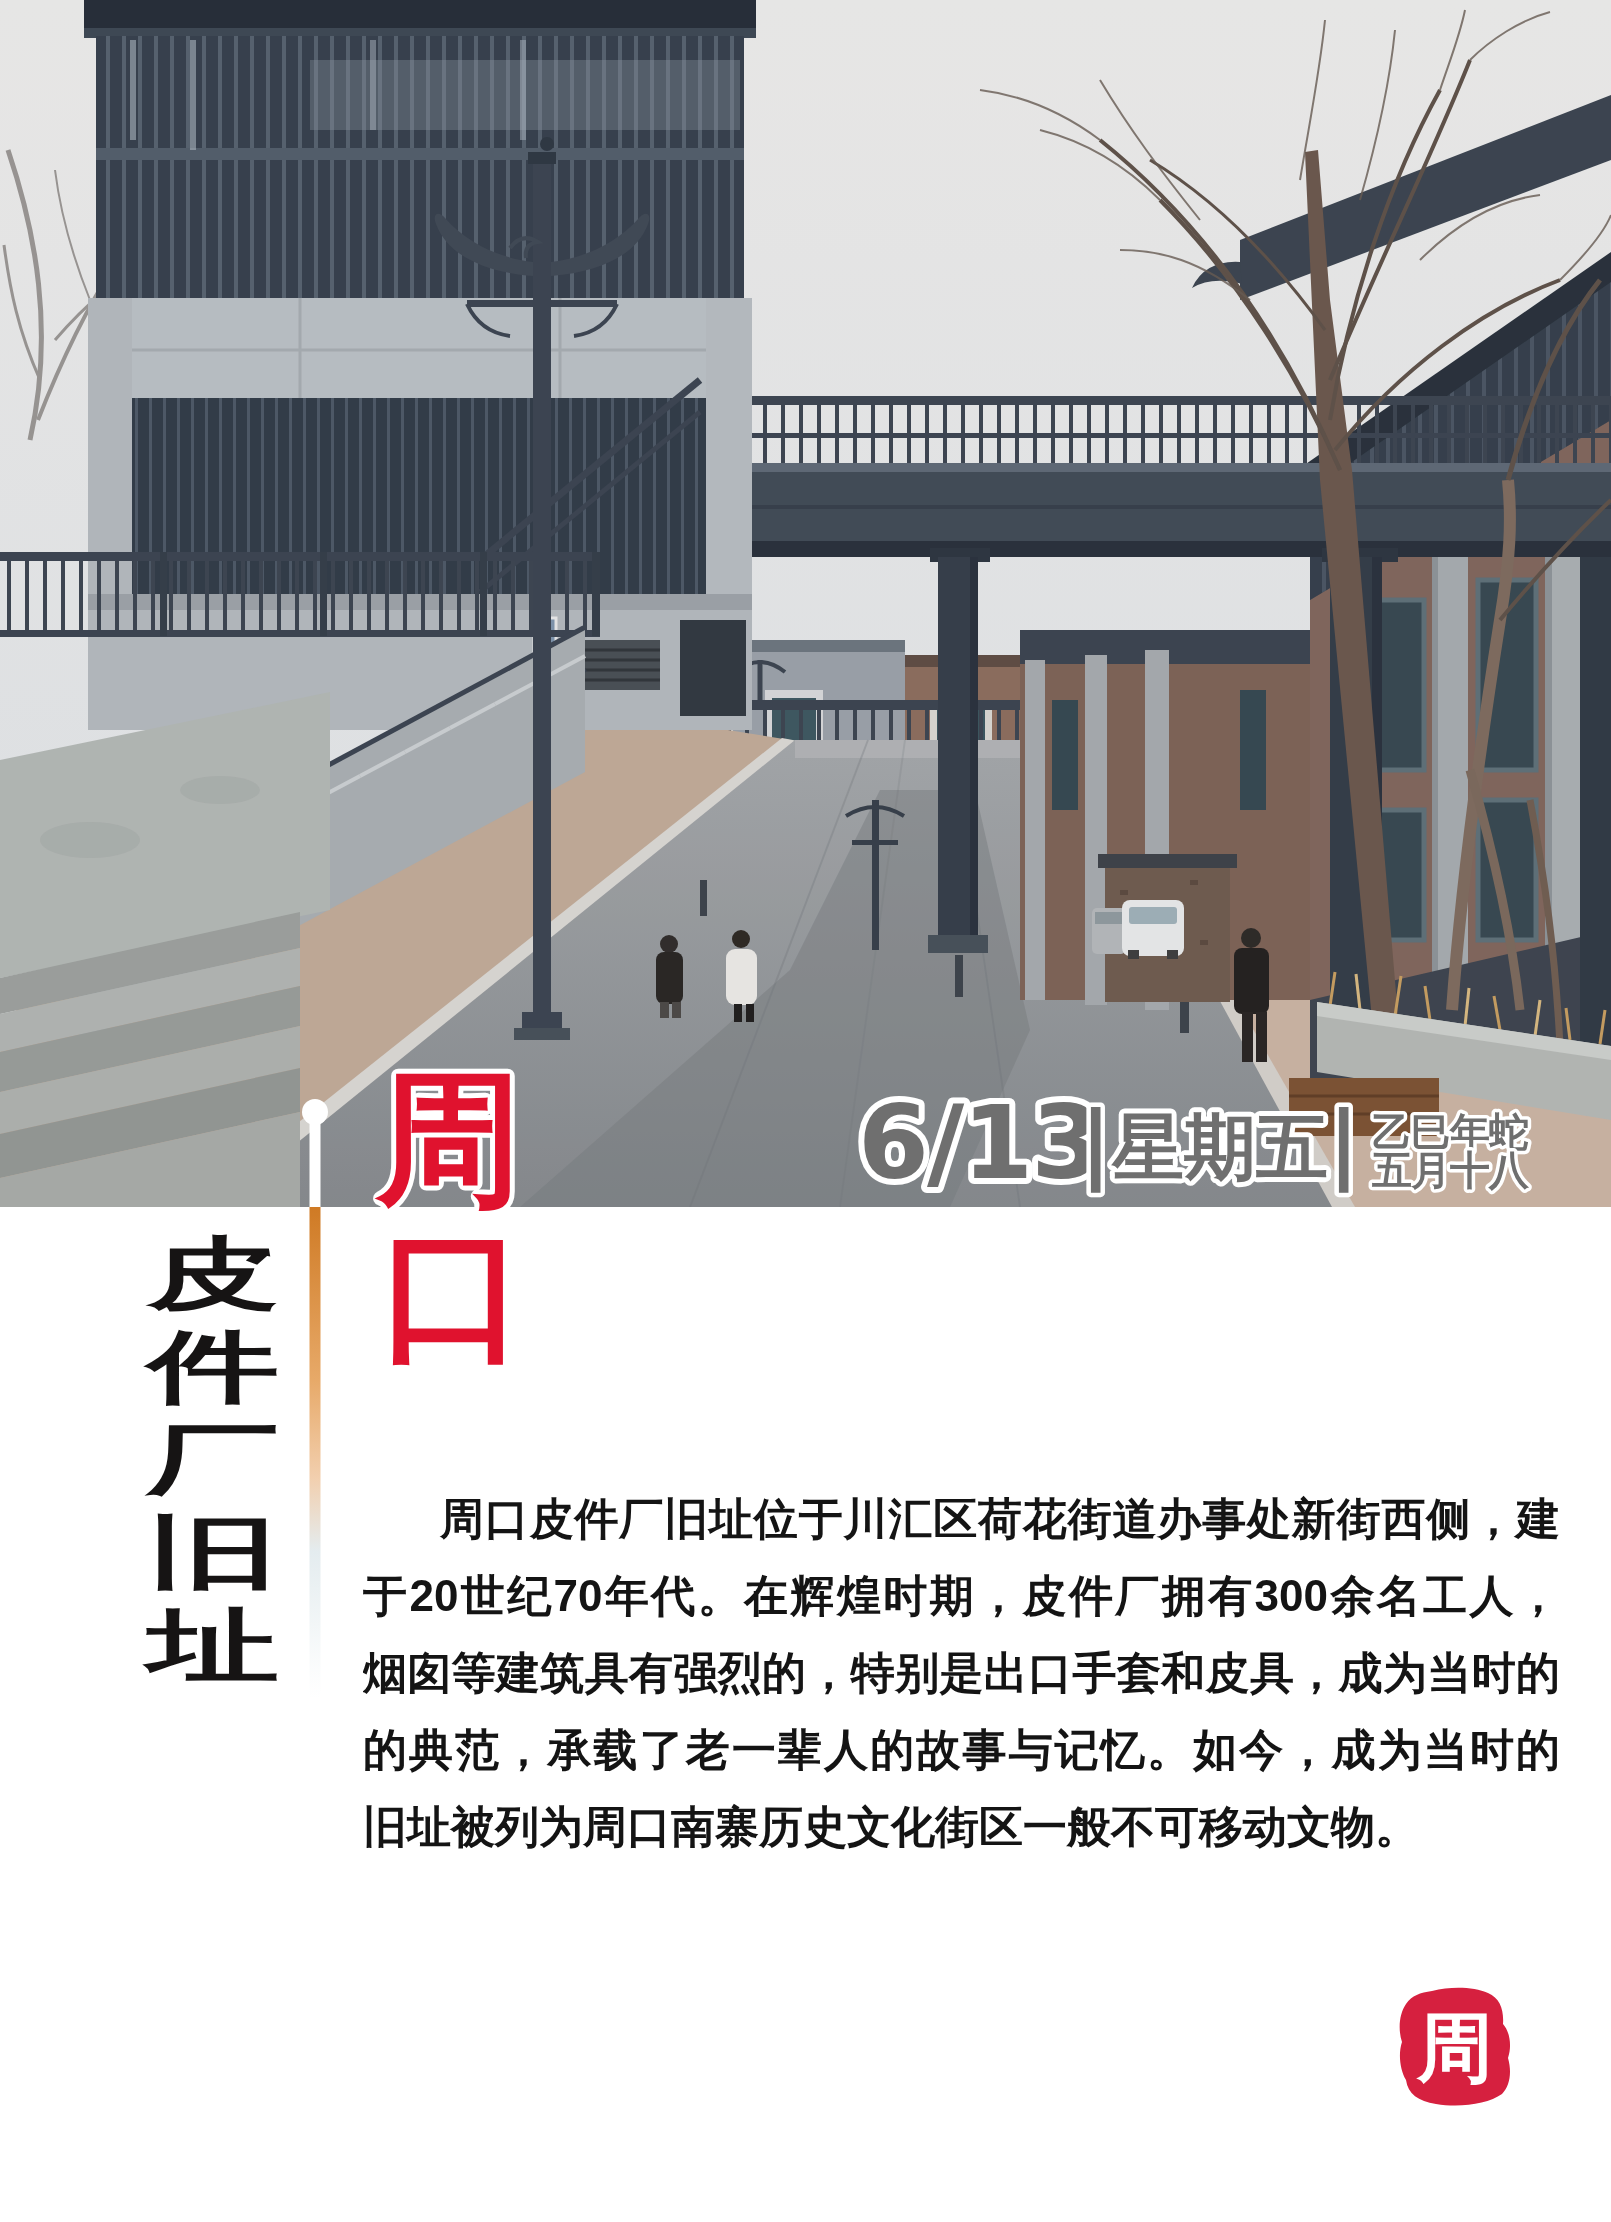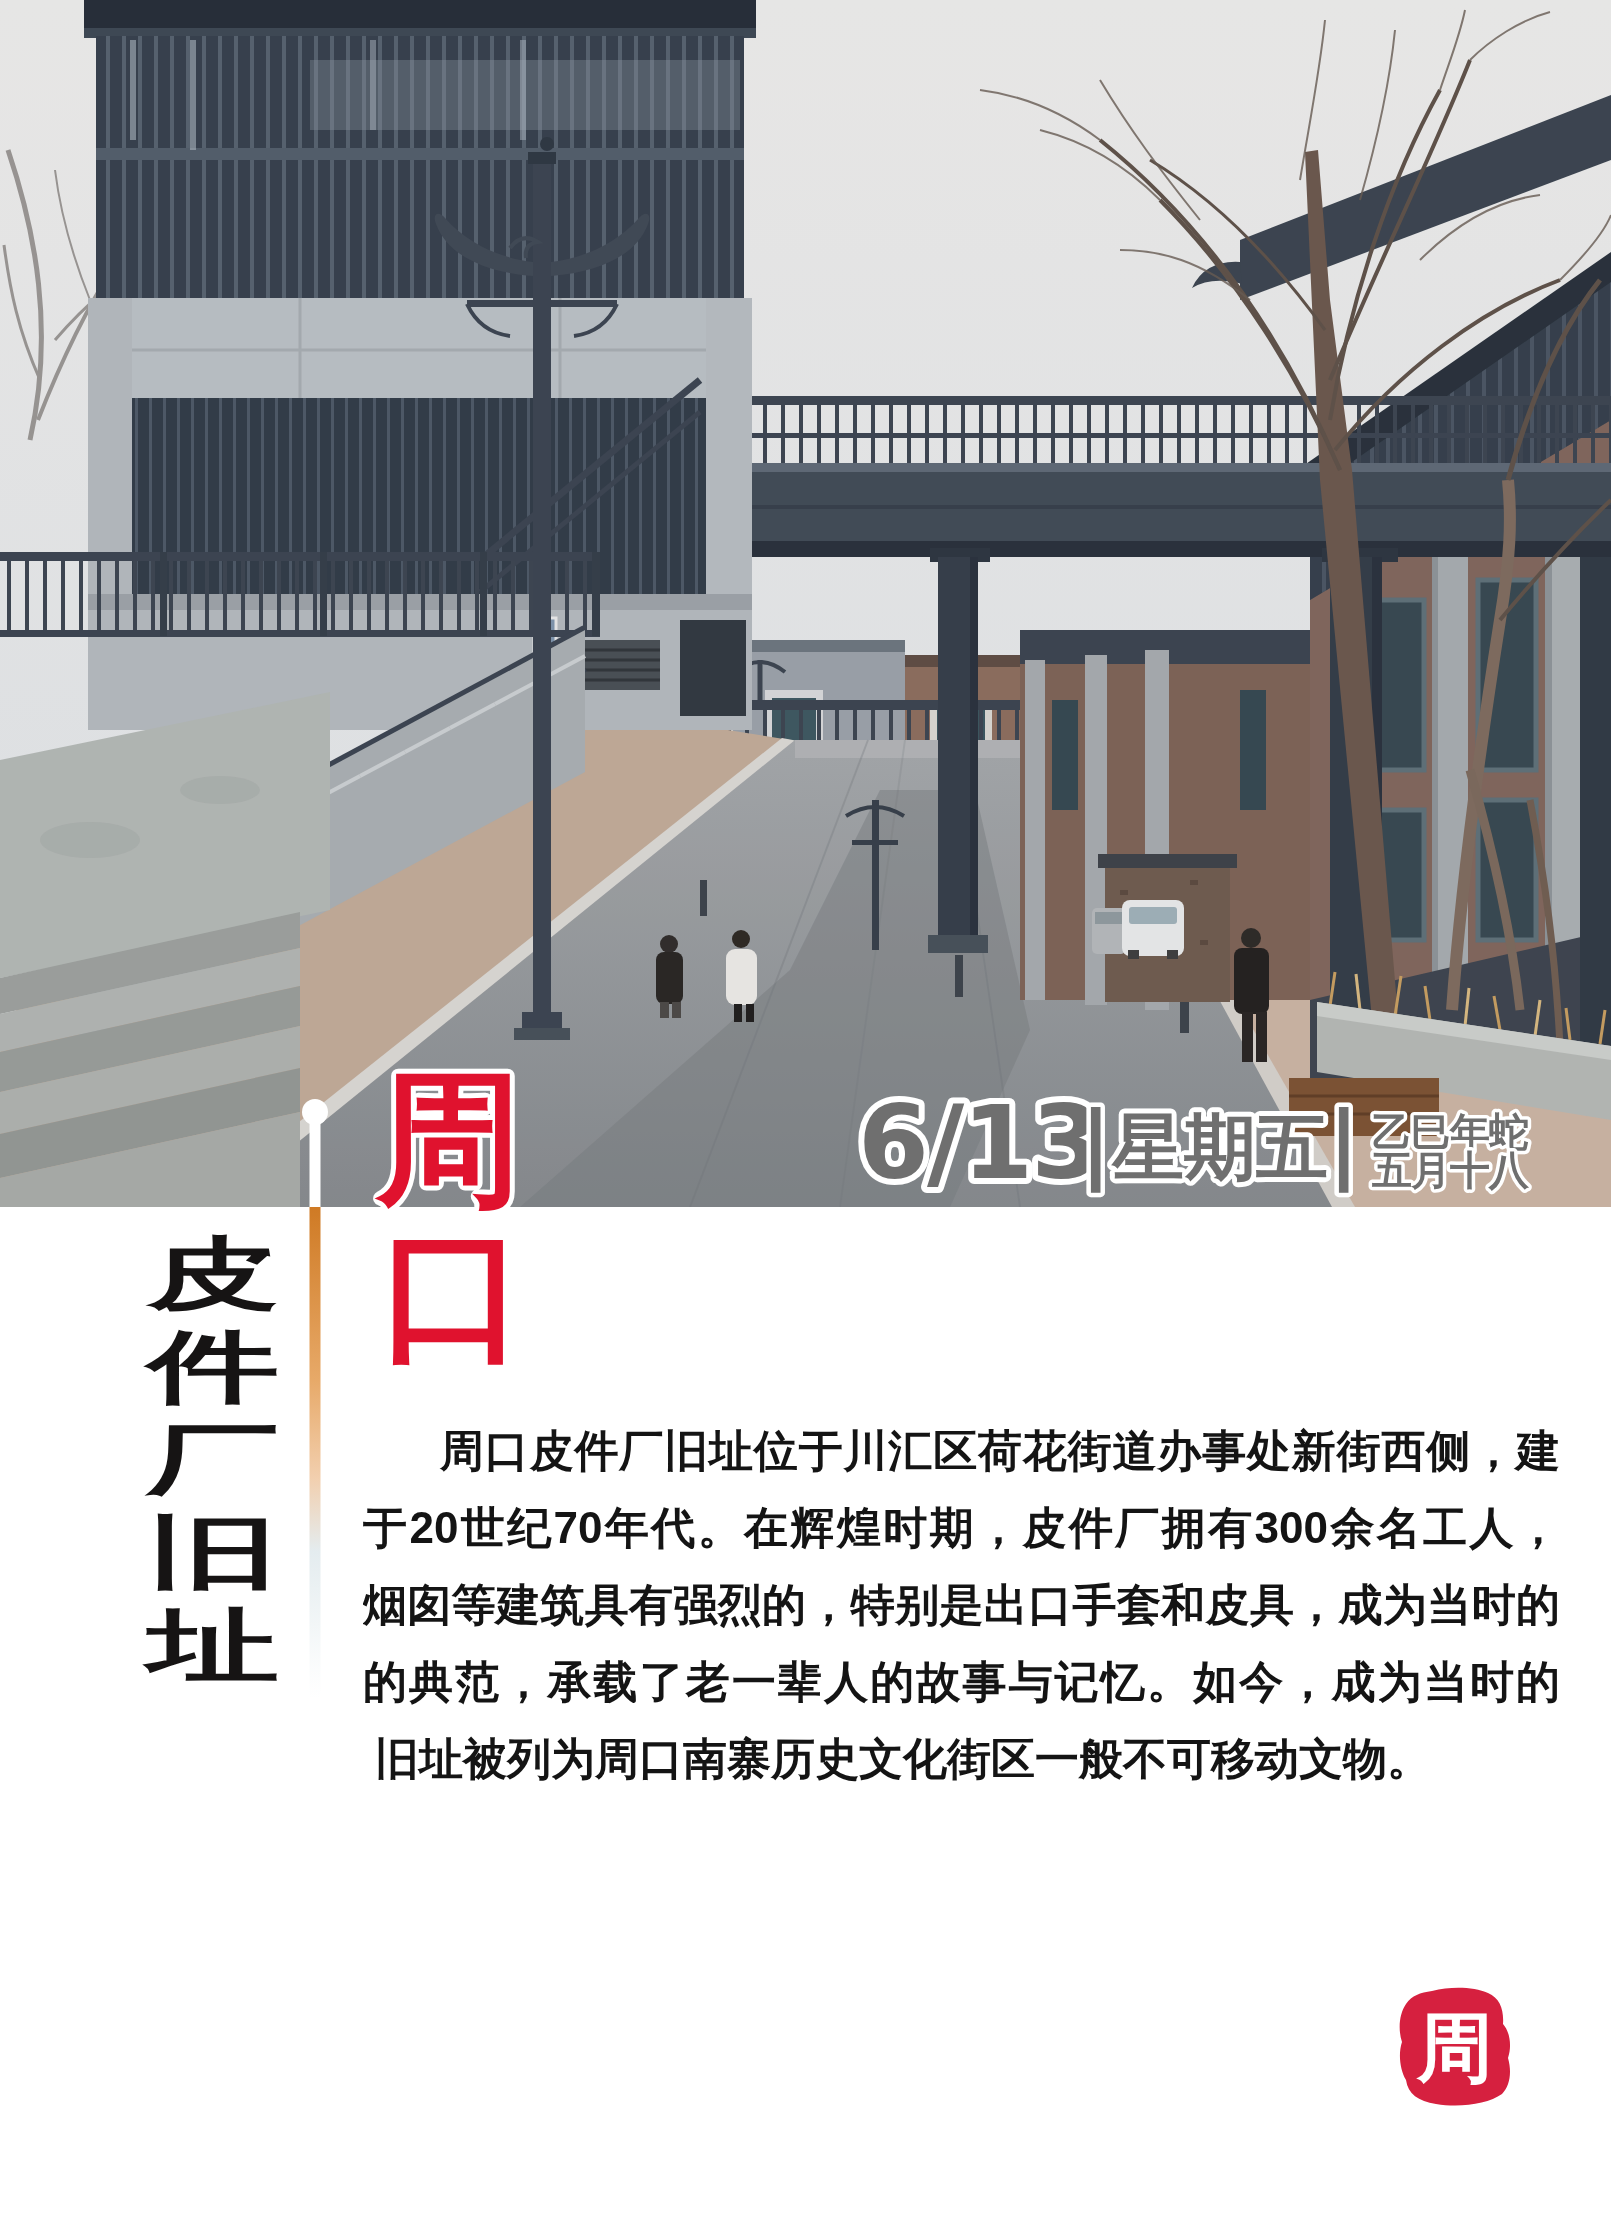--- a/index.html
+++ b/index.html
@@ -5,26 +5,26 @@
   html,body{margin:0;padding:0;background:#777;}
   .page{position:relative;width:1611px;height:2222px;background:#ffffff;overflow:hidden;
         font-family:"Liberation Sans",sans-serif;}
   .photo{position:absolute;left:0;top:0;width:1611px;height:1207px;overflow:hidden;}
   .photo svg{display:block;width:1611px;height:1207px;}
   .overlay{position:absolute;left:0;top:0;width:1611px;height:2222px;pointer-events:none;}
   .vtitle{position:absolute;left:147px;top:1228px;width:132px;color:#161414;}
   .vtitle span{display:block;font-family:"Liberation Serif",serif;font-weight:bold;
         font-size:132px;line-height:93px;height:93px;text-align:center;
         transform:scaleY(0.60);transform-origin:50% 50%;}
-  .article{position:absolute;left:363px;top:1412px;width:1197px;
+  .article{position:absolute;left:363px;top:1480px;width:1197px;
         font-size:44px;line-height:77px;font-weight:600;color:#141414;
         font-family:"Liberation Sans",sans-serif;letter-spacing:0;}
   .article .ln{height:77px;overflow:hidden;text-align:justify;text-align-last:justify;white-space:nowrap;}
   .article .ln.first{text-indent:77px;}
-  .article .ln.last{text-align-last:left;margin-left:12px;}
+  .article .ln.last{text-align-last:left;}
 </style>
 </head>
 <body>
 
 <div class="page">
 
   <div class="photo">
   <svg viewBox="0 0 1611 1207" preserveAspectRatio="none">
     <defs>
       <linearGradient id="skyG" x1="0" y1="0" x2="0" y2="1">

